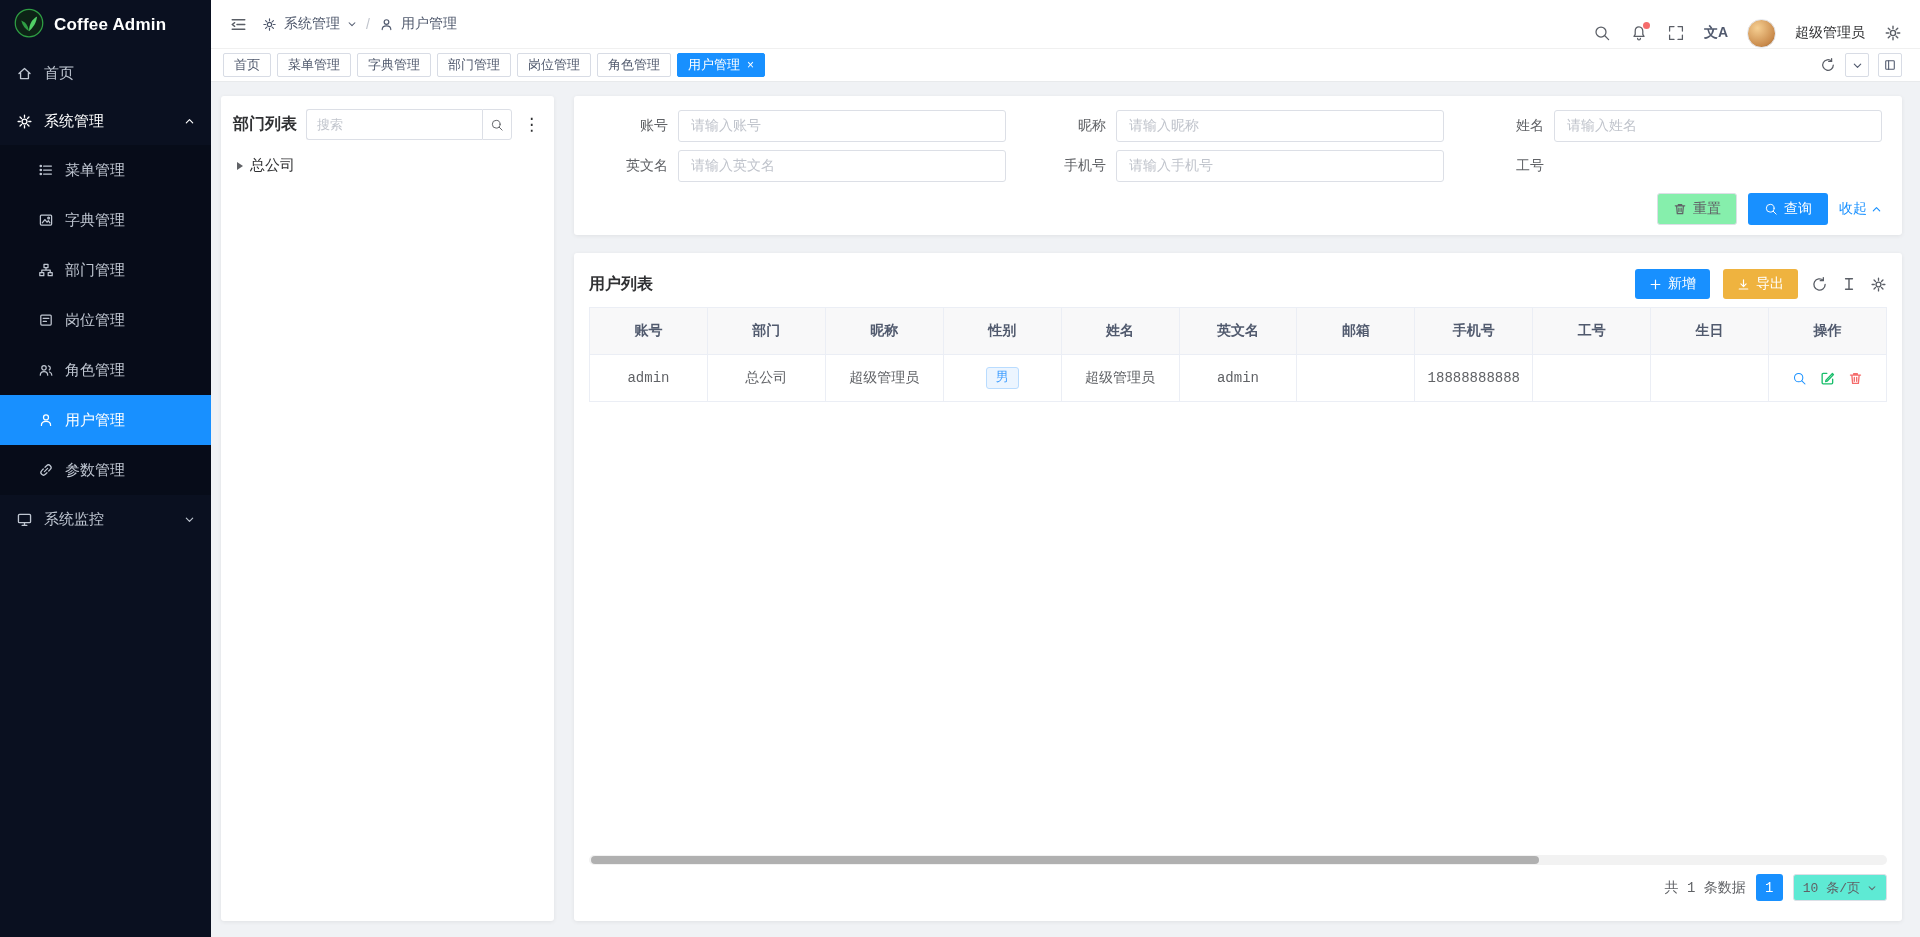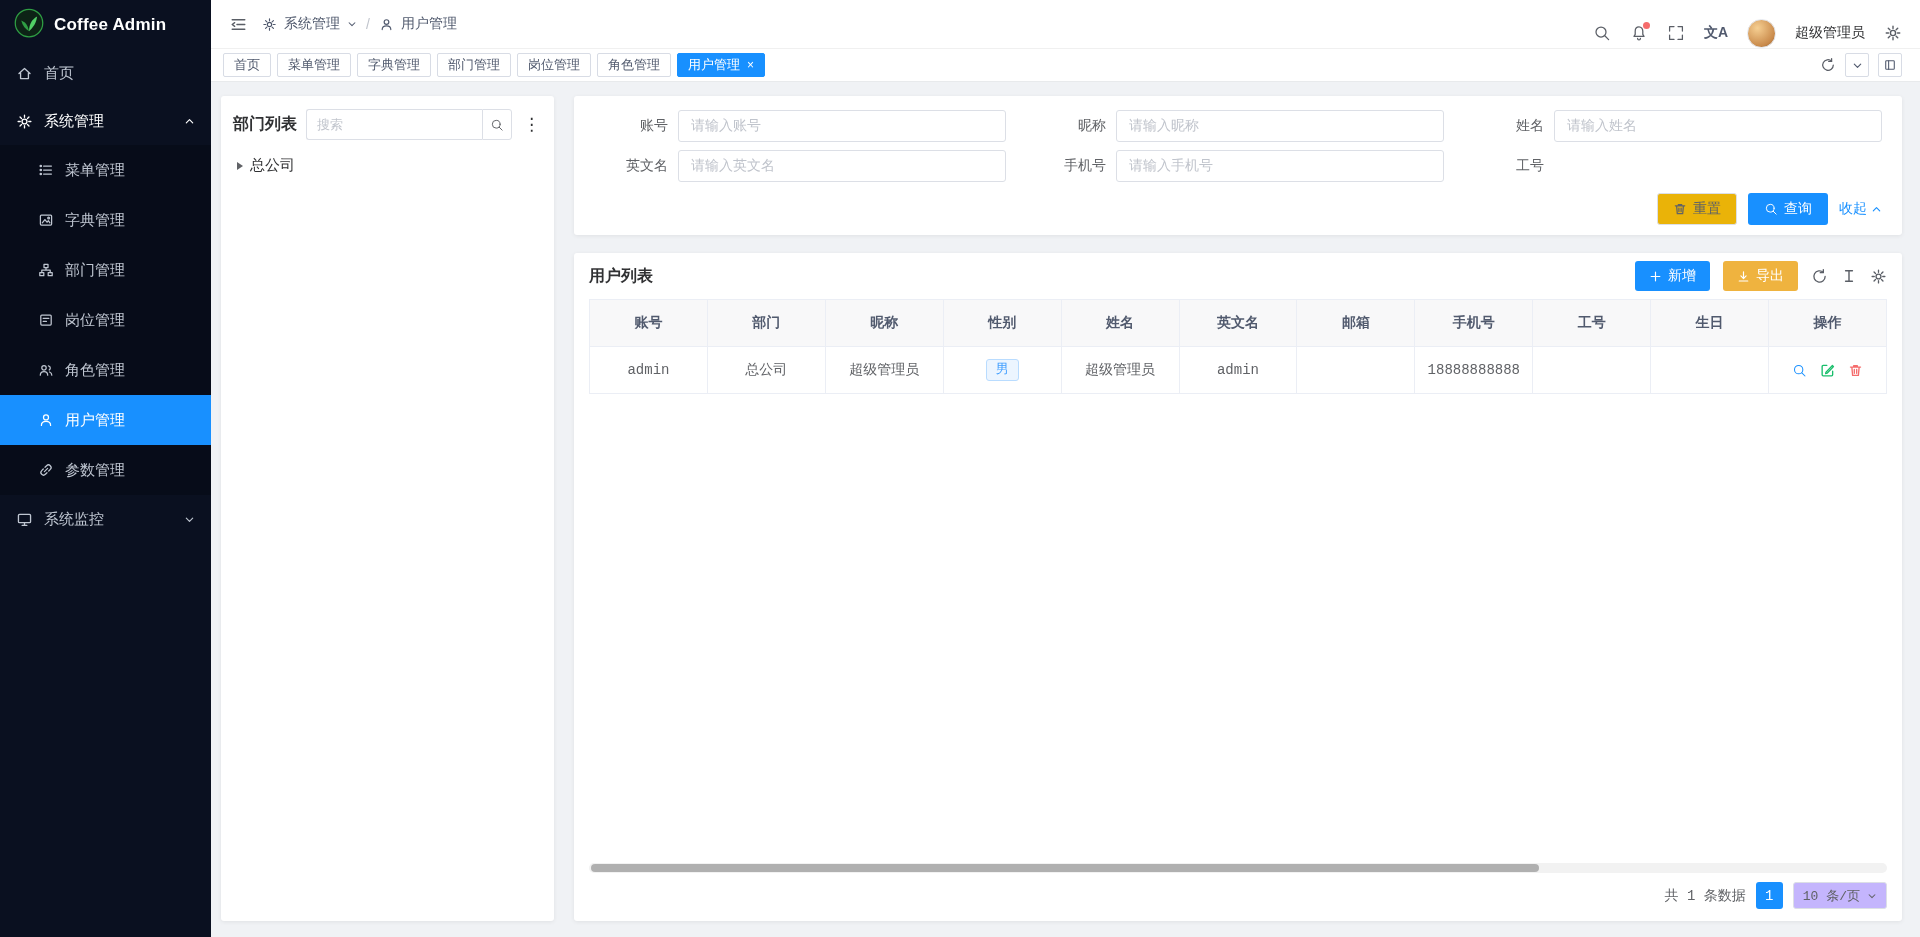--- a/index.html
+++ b/index.html
@@ -60,26 +60,26 @@
   .main-panel { flex:1; display:flex; flex-direction:column; gap:18px; min-width:0;font-family:Liberation Mono, monospace; }
 
   .filter-card { padding:14px 20px 10px; flex-shrink:0; }
   .filter-grid { display:grid; grid-template-columns:1fr 1fr 1fr; column-gap:26px; row-gap:8px; }
   .field { display:flex; align-items:center; min-width:0; }
   .field label { width:74px; text-align:right; margin-right:10px; font-size:14px; color:#606266; flex-shrink:0; }
   .field input { flex:1; min-width:0; height:32px; border:1px solid #dcdfe6; border-radius:3px; padding:0 12px; font-size:14px; color:#606266; outline:none; font-family:inherit; }
   .field input::placeholder { color:#c0c4cc; }
   .filter-actions { display:flex; justify-content:flex-end; align-items:center; gap:11px; margin-top:11px; }
   .btn { height:32px; display:inline-flex; align-items:center; gap:6px; padding:0 15px; border-radius:3px; font-size:14px; cursor:pointer; border:1px solid transparent; font-family:inherit; }
-  .btn-plain { background:#eab308; border-color:#dcdfe6; color:#606266; }
+  .btn-plain { background:#86efac; border-color:#dcdfe6; color:#606266; }
   .btn-primary { background:#1890ff; color:#fff; }
   .btn-warning { background:#efb33f; color:#fff; }
   .link-collapse { color:#1890ff; font-size:14px; display:inline-flex; align-items:center; gap:4px; cursor:pointer; }
 
-  .table-card { flex:1; display:flex; flex-direction:column; min-height:0; padding:0 15px; }
+  .table-card { flex:1; display:flex; flex-direction:column; min-height:0; padding:8px 15px; }
   .card-header { height:46px; display:flex; align-items:center; flex-shrink:0; }
   .card-title { font-size:16px; font-weight:700; color:#303133; }
   .card-tools { margin-left:auto; display:flex; align-items:center; gap:13px; }
   .btn-sm { height:30px; padding:0 13px; }
   .icon-btn { color:#5a5e66; cursor:pointer; display:flex; align-items:center; }
 
   table { width:100%; border-collapse:collapse; table-layout:fixed; }
   th,td { border:1px solid #ebeef5; height:47px; text-align:center; font-size:14px; overflow:hidden; white-space:nowrap; }
   th { background:#f8f8f9; color:#515a6e; font-weight:600; }
   td { color:#606266; background:#fff; }
@@ -87,21 +87,21 @@
   .tag-male { display:inline-block; background:#ecf5ff; border:1px solid #b9dcff; color:#409eff; font-size:13px; padding:2px 9px; border-radius:3px; line-height:1.2; }
   .row-actions { display:flex; justify-content:center; align-items:center; gap:13px; }
   .act-view { color:#1890ff; } .act-edit { color:#19be6b; } .act-del { color:#f56c6c; }
 
   .table-spacer { flex:1; }
   .h-scrollbar { height:10px; background:#f2f2f2; border-radius:5px; position:relative; margin-bottom:9px; flex-shrink:0; }
   .h-thumb { position:absolute; left:2px; top:1px; height:8px; width:73%; background:#b0b0b0; border-radius:4px; cursor:pointer; }
 
   .pagination { display:flex; justify-content:flex-end; align-items:center; gap:10px; padding-bottom:12px; flex-shrink:0; font-size:14px; color:#606266; }
   .page-num { width:27px; height:27px; background:#1890ff; color:#fff; display:flex; align-items:center; justify-content:center; border-radius:3px; cursor:pointer; }
-  .page-size { height:27px; border:1px solid #dcdfe6; border-radius:3px; display:inline-flex; align-items:center; gap:7px; padding:0 9px; font-size:13px; color:#606266; cursor:pointer; background:#c4b5fd; }
+  .page-size { height:27px; border:1px solid #dcdfe6; border-radius:3px; display:inline-flex; align-items:center; gap:7px; padding:0 9px; font-size:13px; color:#606266; cursor:pointer; background:#5eead4; }
 </style>
 </head>
 <body>
 
 <div class="app">
 
   <aside class="sidebar">
     <div class="logo">
       <span>
         <svg width="30" height="30" viewBox="0 0 24 24">

